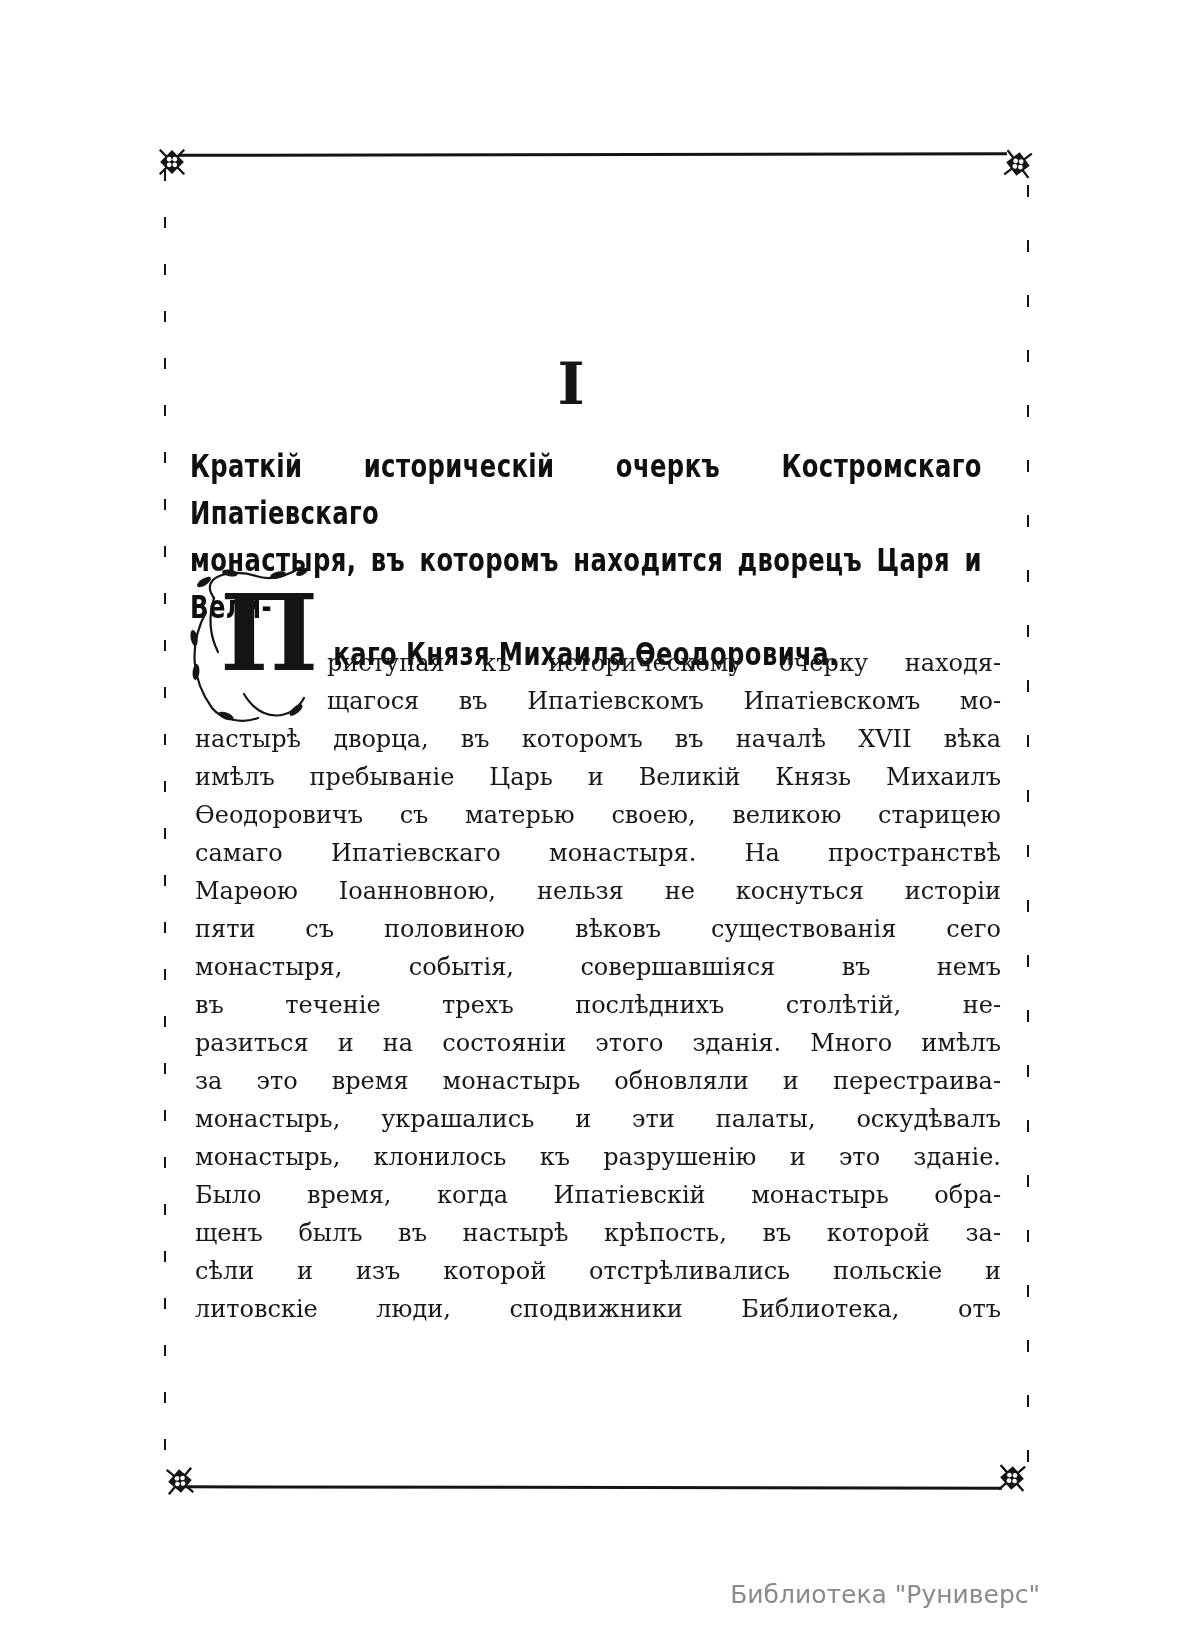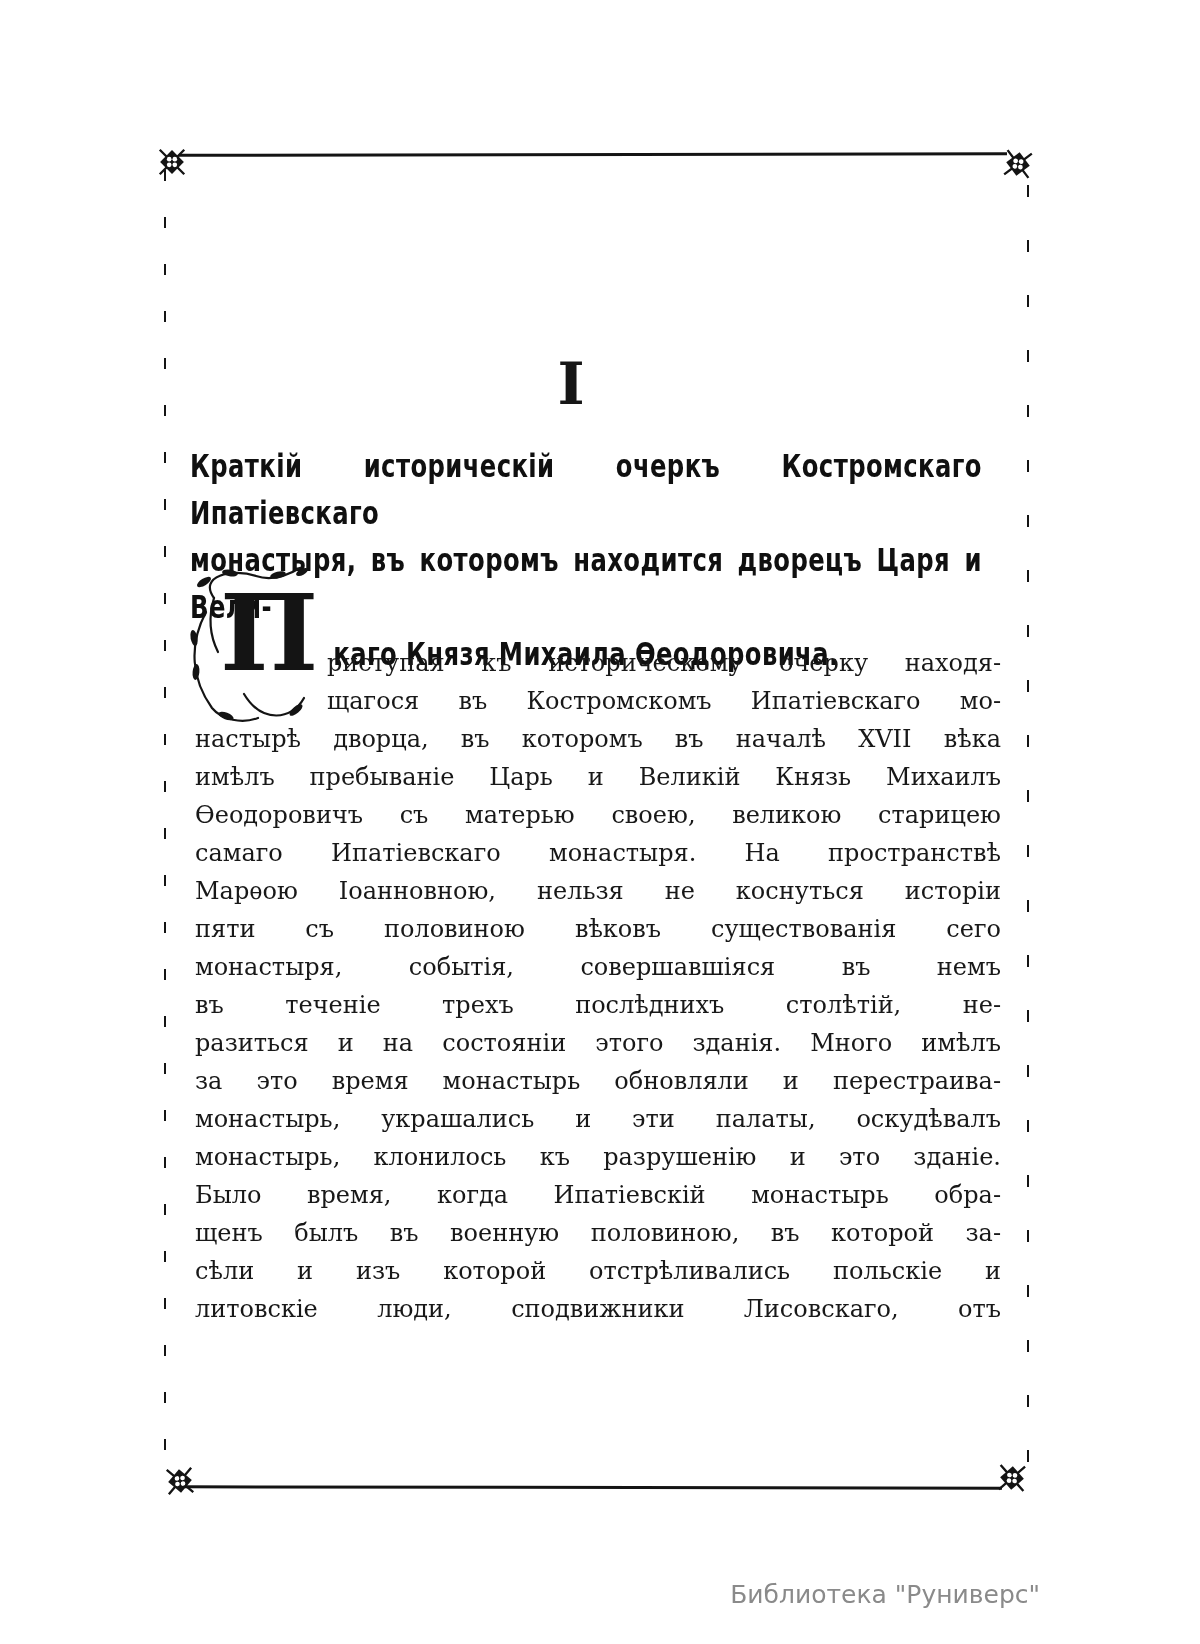--- a/index.html
+++ b/index.html
@@ -139,34 +139,34 @@
         <ellipse cx="42" cy="150" rx="8" ry="3.4" transform="rotate(20 42 150)"></ellipse>
         <ellipse cx="112" cy="144" rx="8" ry="3.4" transform="rotate(-40 112 144)"></ellipse>
         <ellipse cx="118" cy="6" rx="6.5" ry="3" transform="rotate(-28 118 6)"></ellipse>
       </g>
     </svg>
     <div class="letter">П</div>
   </div>
 
   <div class="bodytext">
     <div class="jl indent">риступая къ историческому очерку находя-</div>
-    <div class="jl indent">щагося въ Костромскомъ Ипатіевскаго мо-</div>
+    <div class="jl indent">щагося въ Ипатіевскомъ Ипатіевскомъ мо-</div>
     <div class="jl">настырѣ дворца, въ которомъ въ началѣ XVII вѣка</div>
     <div class="jl">имѣлъ пребываніе Царь и Великій Князь Михаилъ</div>
     <div class="jl">Ѳеодоровичъ съ матерью своею, великою старицею</div>
     <div class="jl">самаго Ипатіевскаго монастыря. На пространствѣ</div>
     <div class="jl">Марѳою Іоанновною, нельзя не коснуться исторіи</div>
     <div class="jl">пяти съ половиною вѣковъ существованія сего</div>
     <div class="jl">монастыря, событія, совершавшіяся въ немъ</div>
     <div class="jl">въ теченіе трехъ послѣднихъ столѣтій, не-</div>
     <div class="jl">разиться и на состояніи этого зданія. Много имѣлъ</div>
     <div class="jl">за это время монастырь обновляли и перестраива-</div>
     <div class="jl">монастырь, украшались и эти палаты, оскудѣвалъ</div>
     <div class="jl">монастырь, клонилось къ разрушенію и это зданіе.</div>
     <div class="jl">Было время, когда Ипатіевскій монастырь обра-</div>
-    <div class="jl">щенъ былъ въ военную половиною, въ которой за-</div>
+    <div class="jl">щенъ былъ въ настырѣ крѣпость, въ которой за-</div>
     <div class="jl">сѣли и изъ которой отстрѣливались польскіе и</div>
-    <div class="jl">литовскіе люди, сподвижники Лисовскаго, отъ</div>
+    <div class="jl">литовскіе люди, сподвижники Библиотека, отъ</div>
   </div>
 
   <div class="watermark">Библиотека "Руниверс"</div>
 
 </div>
 
 </body></html>

